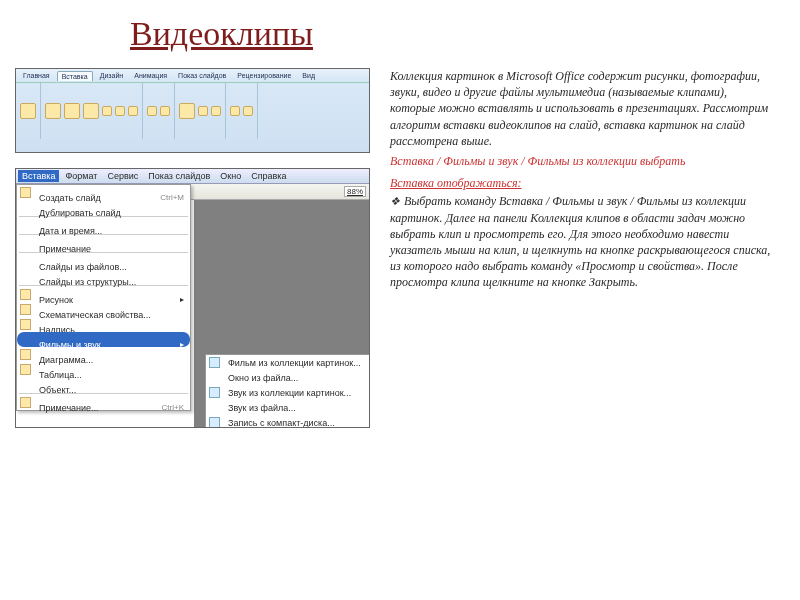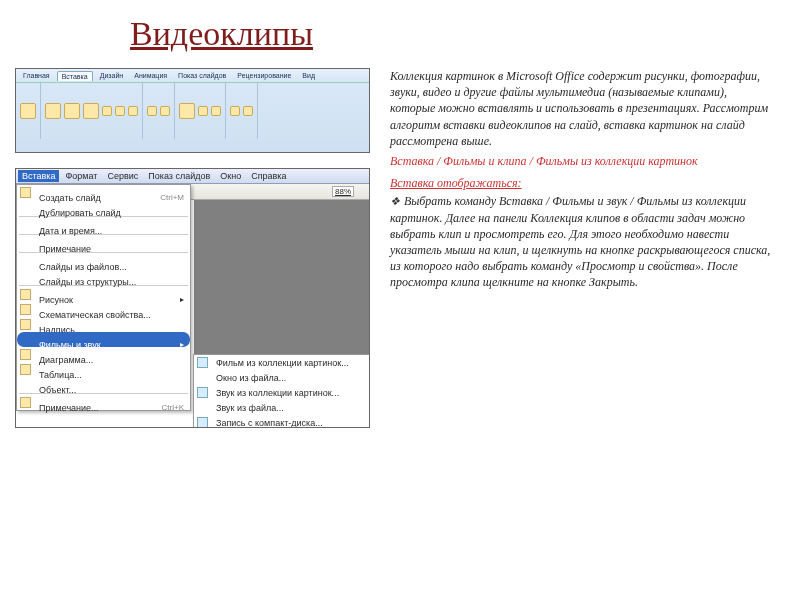--- a/index.html
+++ b/index.html
@@ -21,32 +21,32 @@
   .ribbon-body { display: flex; height: 56px; }
   .rgroup { border-right: 1px solid #a9c3db; padding: 2px 4px; display: flex; align-items: center; gap: 3px; }
   .ricon { width: 16px; height: 16px; background: #fce9a8; border: 1px solid #caa85e; border-radius: 2px; }
   .ricon.sm { width: 10px; height: 10px; }
 
   
   .menu-shot { border: 1px solid #666; width: 355px; height: 260px; background: #fff; margin-top: 15px; font-size: 9px; overflow: hidden; position: relative; }
   .menubar { background: linear-gradient(#eef,#cde); height: 15px; display: flex; align-items: center; gap: 2px; padding: 0 2px; border-bottom: 1px solid #99b; }
   .menubar span { padding: 1px 4px; }
   .menubar span.open { background: #316ac5; color: #fff; }
-  .toolbar { background: linear-gradient(#f5f5f0,#e6e6de); height: 16px; display:flex; align-items:center; gap:3px; padding:0 15px; border-bottom:1px solid #aaa;text-decoration:underline; }
+  .toolbar { background: linear-gradient(#f5f5f0,#e6e6de); height: 16px; display:flex; align-items:center; gap:3px; padding:0 3px; border-bottom:1px solid #aaa;text-decoration:underline; }
   .tbtn { width:12px; height:12px; background:#fff; border:1px solid #aaa; }
   .zoom { margin-left:auto; font-size:8px; background:#fff; border:1px solid #aaa; padding:0 2px; }
   .dropdown { position:absolute; top:15px; left:0; width:175px; background:#fff; border:1px solid #999; box-shadow:2px 2px 3px rgba(0,0,0,.25); }
   .dd-item { display:flex; justify-content:space-between; align-items:center; padding:12px 6px 2px 22px; font-size:9px; position:relative; height:15px; }
   .dd-item.hl { background:#316ac5; color:#fff;border-radius:7px; }
   .dd-sep { height:1px; background:#ccc; margin:1px 2px; }
   .dd-arrow::after { content:"▸"; font-size:8px; }
   .shortcut { color:#888; font-size:8px; }
   .dd-icon { position:absolute; left:3px; top:2px; width:11px; height:11px; background:#ffe9a8; border:1px solid #c9a96e; }
 
-  .submenu { position:absolute; top:185px; left:177px; width:181px; background:#fff; border:1px solid #999; box-shadow:2px 2px 3px rgba(0,0,0,.25); z-index:5; }
+  .submenu { position:absolute; top:185px; left:189px; width:181px; background:#fff; border:1px solid #999; box-shadow:2px 2px 3px rgba(0,0,0,.25); z-index:5; }
   .sub-item { padding:2px 6px 2px 22px; font-size:9px; position:relative; height:15px; display:flex; align-items:center; }
   .sub-item .dd-icon { background:#d7ecff; border-color:#7ab; }
 
   .gray-slide-area { position:absolute; top:31px; left:178px; right:0; bottom:0; background:#808080; }
   .ruler { position:absolute; top:31px; left:178px; right:0; height:12px; background:#fff; border-bottom:1px solid #999; }
   .fmt-bar { position:absolute; top:43px; left:178px; right:0; height:14px; background:linear-gradient(#f5f5f0,#e6e6de); border-bottom:1px solid #aaa; display:flex; align-items:center; gap:3px; padding:0 3px; font-size:8px;}
   .fmt-bar .tbtn { width:11px; height:11px; }
   .konst { margin-left:auto; background:#fff; border:1px solid #aaa; padding:0 2px; }
 </style>
 </head>
@@ -204,17 +204,17 @@
             <span class="dd-icon"></span>
             <span>Запись с компакт-диска...</span>
           </div>
         </div>
     </div>
 
   </div>
 
   <div class="right-col">
     <div class="para">Коллекция картинок в Microsoft Office содержит рисунки, фотографии, звуки, видео и другие файлы мультимедиа (называемые клипами), которые можно вставлять и использовать в презентациях. Рассмотрим алгоритм вставки видеоклипов на слайд, вставка картинок на слайд рассмотрена выше.</div>
-    <div class="para red-path">Вставка / Фильмы и клипа / Фильмы из коллекции картинок</div>
+    <div class="para red-path">Вставка / Фильмы и звук / Фильмы из коллекции выбрать</div>
     <div class="subhd">Вставка отображаться:</div>
     <div class="para diamond">Выбрать команду Вставка / Фильмы и звук / Фильмы из коллекции картинок. Далее на панели Коллекция клипов в области задач можно выбрать клип и просмотреть его. Для этого необходимо навести указатель мыши на клип, и щелкнуть на кнопке раскрывающегося списка, из которого надо выбрать команду «Просмотр и свойства». После просмотра клипа щелкните на кнопке Закрыть.</div>
   </div>
 </div>
 
 </body></html>

